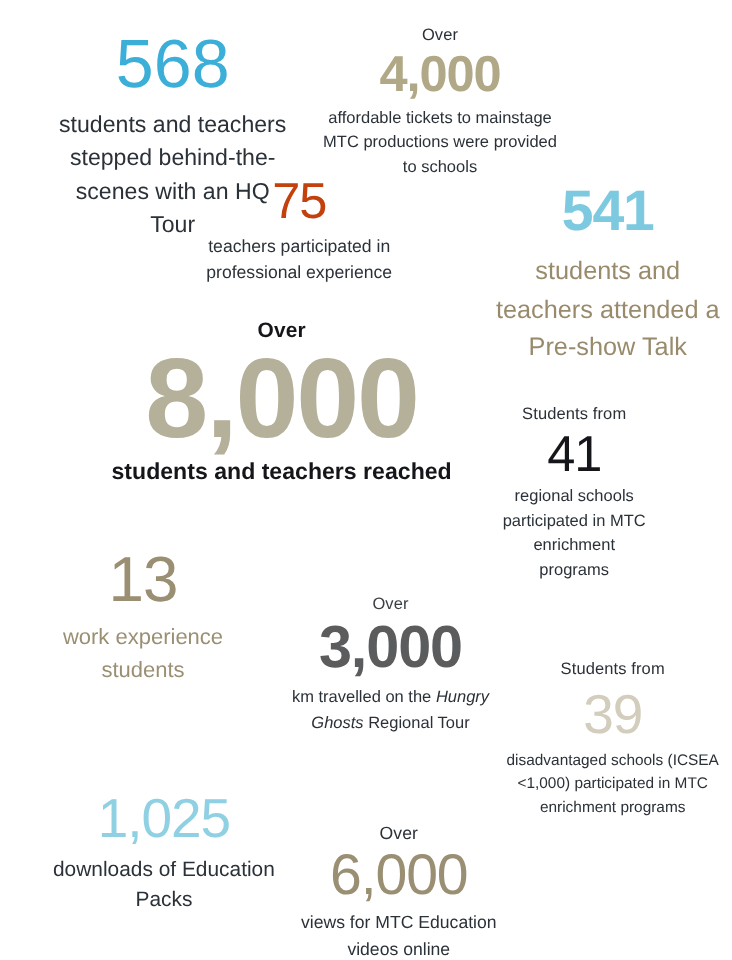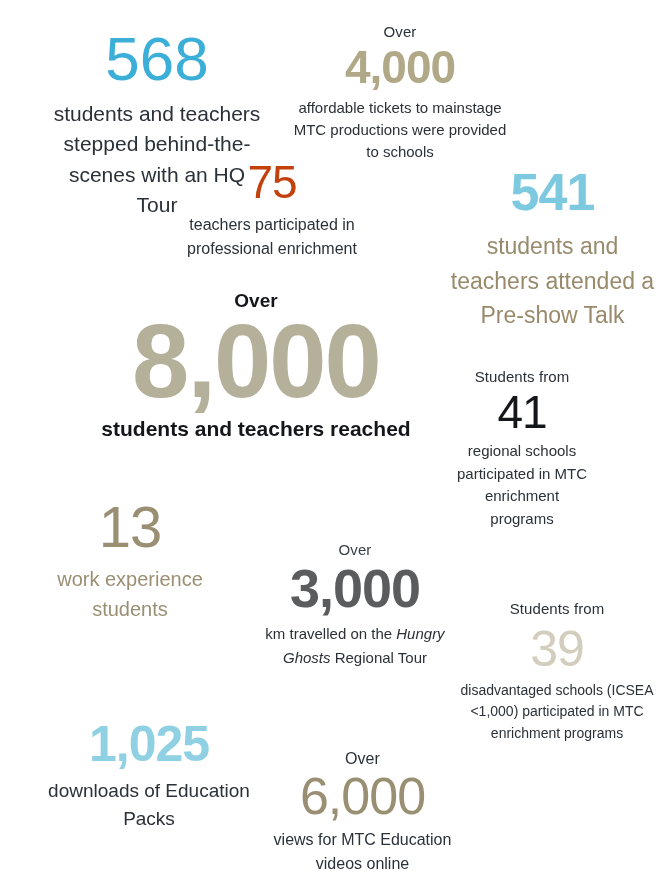--- a/index.html
+++ b/index.html
@@ -109,21 +109,21 @@
   #s-39 .over { color: #2b3138; display:block; font-size: 15px; line-height: 1.4;}
   #s-39 .num {
     font-size: 50px; font-weight: 400; color: #D2CDBC;
     line-height: 1.05; margin-top: 4px;
   }
   #s-39 .label { font-size: 14px; color: #2b3138; margin-top: 4px; line-height: 1.55; }
 
   
   #s-1025 { left: 40px; top: 718px; width: 218px; }
   #s-1025 .num {
-    font-size: 50px; font-weight: 700; color: #8FD0E3;
+    font-size: 50px; font-weight: 400; color: #8FD0E3;
     line-height: 1.05;
   }
   #s-1025 .label { font-size: 19px; color: #2b3138; margin-top: 6px; line-height: 1.5; }
 
   
   #s-6000 { left: 255px; top: 748px; width: 215px; }
   #s-6000 .over { color: #2b3138; display:block; font-size: 16px; }
   #s-6000 .num {
     font-size: 52px; font-weight: 300; color: #9A8F73;
     line-height: 1.05; margin-top: 0px;
@@ -141,21 +141,21 @@
   </div>
 
   <div class="stat" id="s-4000">
     <span class="over">Over</span>
     <span class="num">4,000</span>
     <span class="label">affordable tickets to mainstage MTC productions were provided to schools</span>
   </div>
 
   <div class="stat" id="s-75">
     <span class="num">75</span>
-    <span class="label">teachers participated in professional enrichment</span>
+    <span class="label">teachers participated in professional experience</span>
   </div>
 
   <div class="stat" id="s-541">
     <span class="num">541</span>
     <span class="label">students and teachers attended a Pre-show Talk</span>
   </div>
 
   <div class="stat" id="s-8000">
     <span class="over">Over</span>
     <span class="num">8,000</span>

